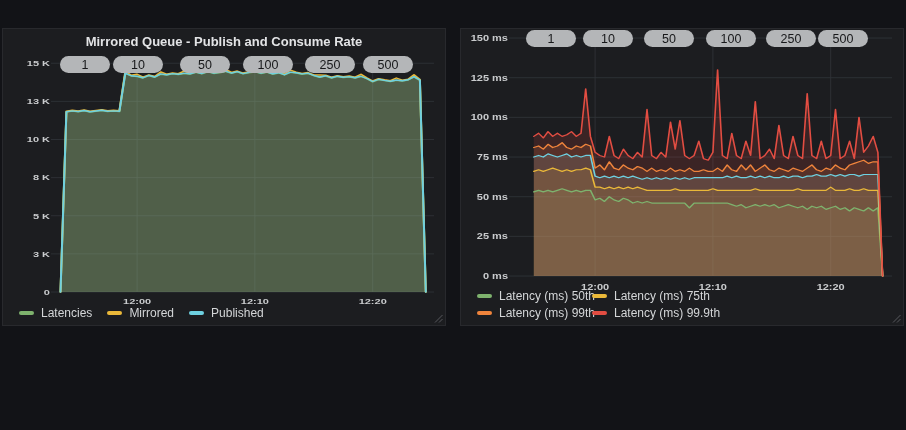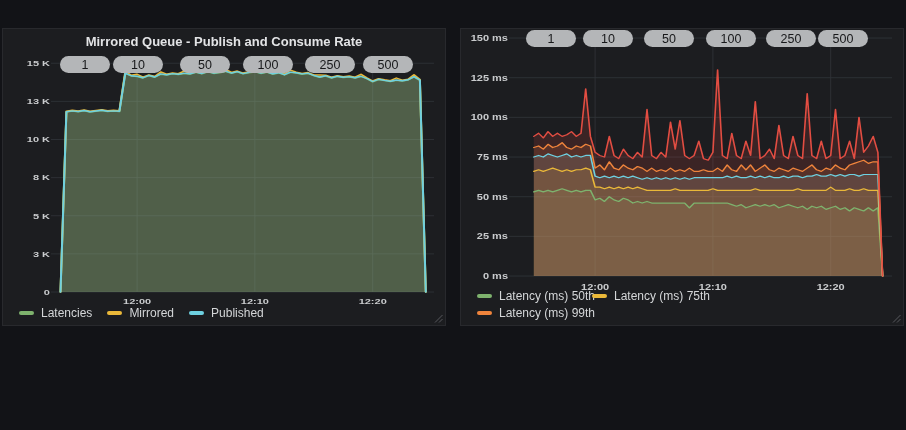--- a/index.html
+++ b/index.html
@@ -168,20 +168,24 @@
             <div class="litem">
               <span class="sw" style="background: rgb(234, 184, 57);"></span>
               <span class="ltext">Latency (ms) 75th</span>
             </div>
           </div>
           <div class="lrow">
             <div class="litem">
               <span class="sw" style="background: rgb(239, 132, 60);"></span>
               <span class="ltext">Latency (ms) 99th</span>
             </div>
+            <div class="litem">
+              <span class="sw" style="background: rgb(226, 77, 66);"></span>
+              <span class="ltext">Latency (ms) 99.9th</span>
+            </div>
           </div>
         </div>
     </div>
     <svg class="rz" width="10" height="10">
       <path d="M9.5 2 L2 9.5 M9.5 6 L6 9.5" stroke="#56585c" stroke-width="1" fill="none"></path>
     </svg>
   </div>
 
 </div>
 

